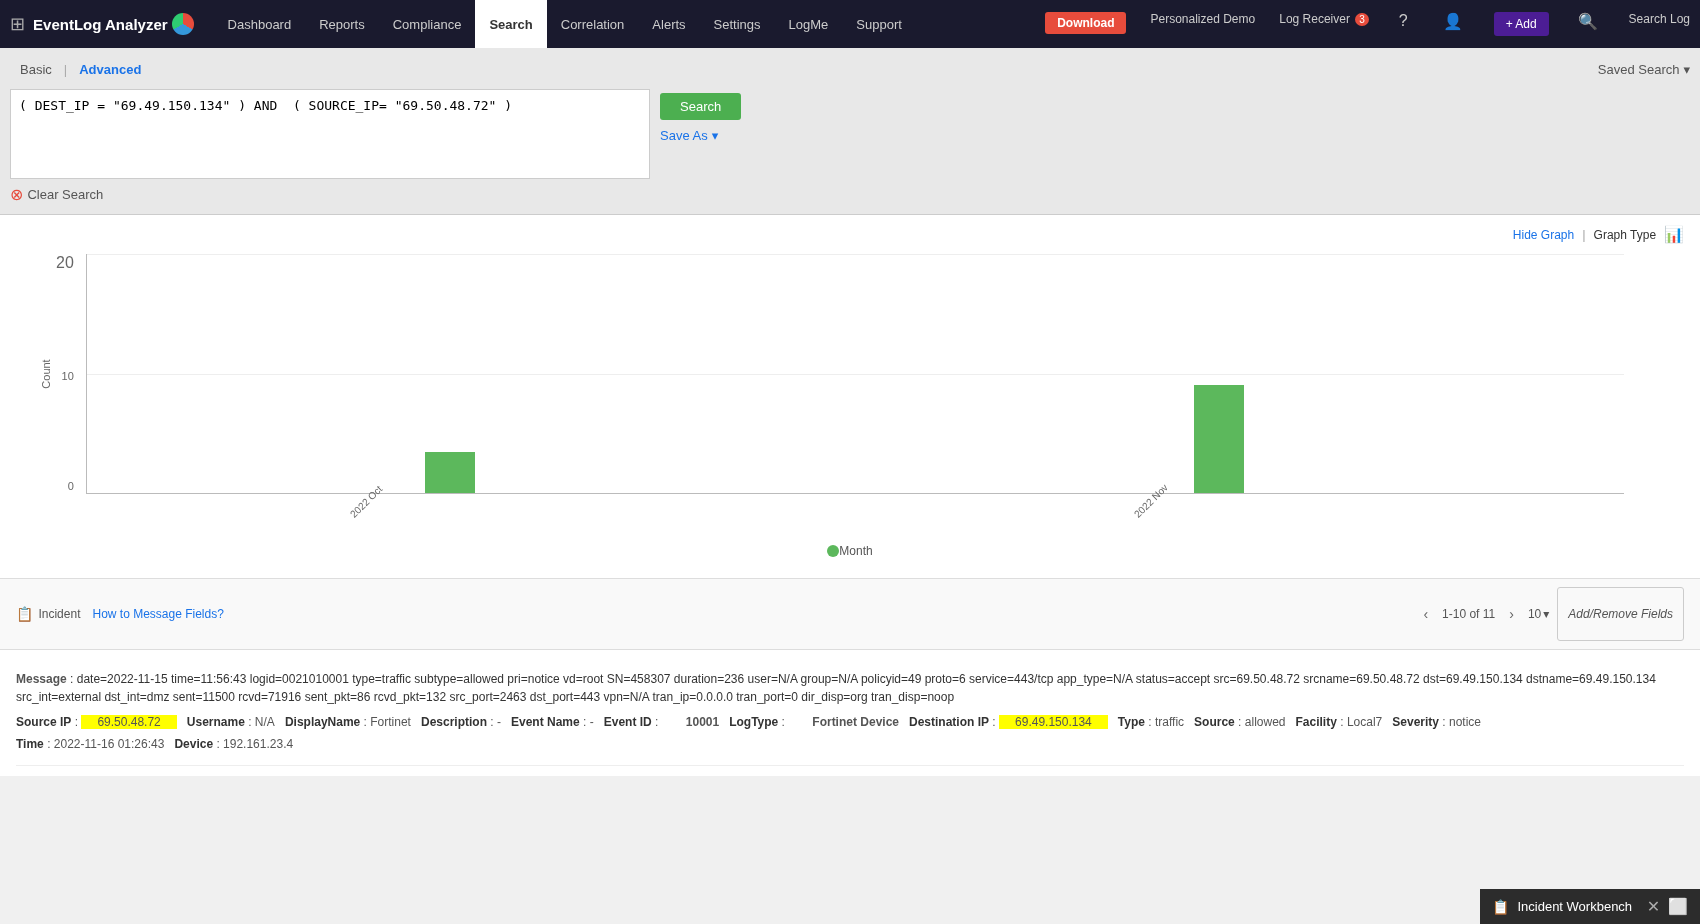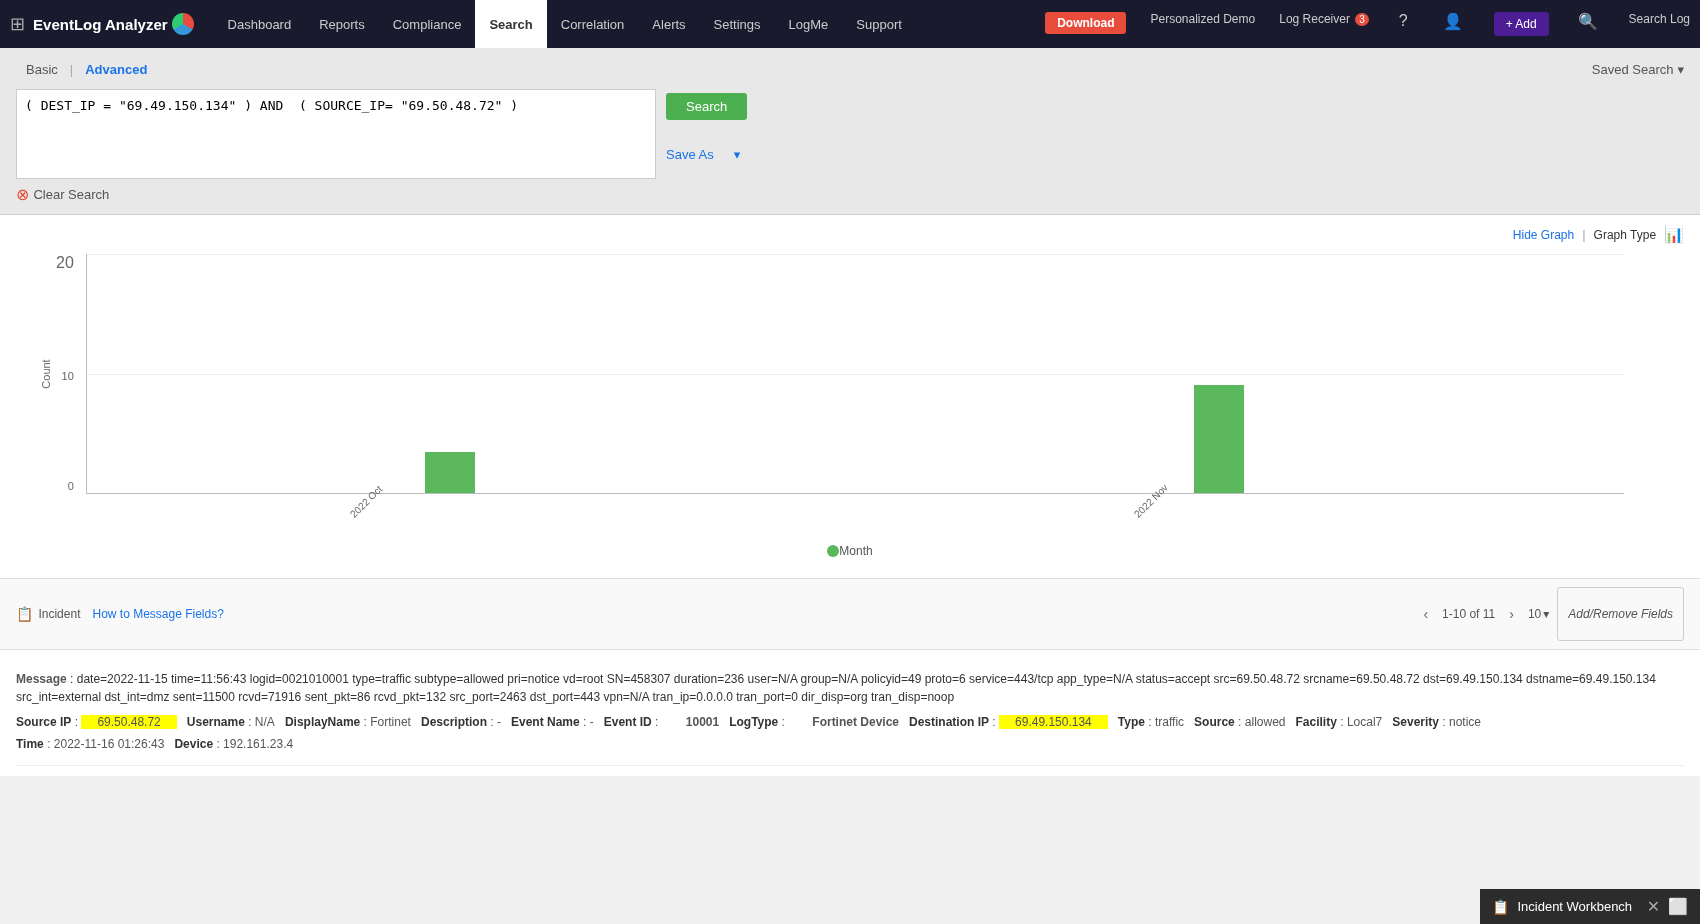--- a/index.html
+++ b/index.html
@@ -112,21 +112,21 @@
       color: white;
       border-radius: 50%;
       font-size: 10px;
       padding: 1px 4px;
       margin-left: 2px;
     }
 
     
     .search-section {
       background: #e8e8e8;
-      padding: 10px 16px;
+      padding: 10px 10px;
       border-bottom: 1px solid #ccc;
     }
     .search-tabs {
       display: flex;
       align-items: center;
       gap: 0;
       margin-bottom: 8px;
     }
     .tab-btn {
       padding: 4px 10px;
@@ -175,27 +175,26 @@
       color: white;
       border: none;
       padding: 6px 20px;
       font-size: 13px;
       cursor: pointer;
       border-radius: 3px;
     }
     .btn-save-as {
       display: flex;
       align-items: center;
-      gap: 20px;
+      gap: 4px;
       color: #1a73e8;
       font-size: 13px;
       cursor: pointer;
       background: none;
       border: none;
-      margin-top: 19px;
     }
     .clear-search {
       display: flex;
       align-items: center;
       gap: 4px;
       color: #555;
       font-size: 13px;
       cursor: pointer;
       margin-top: 6px;
     }

